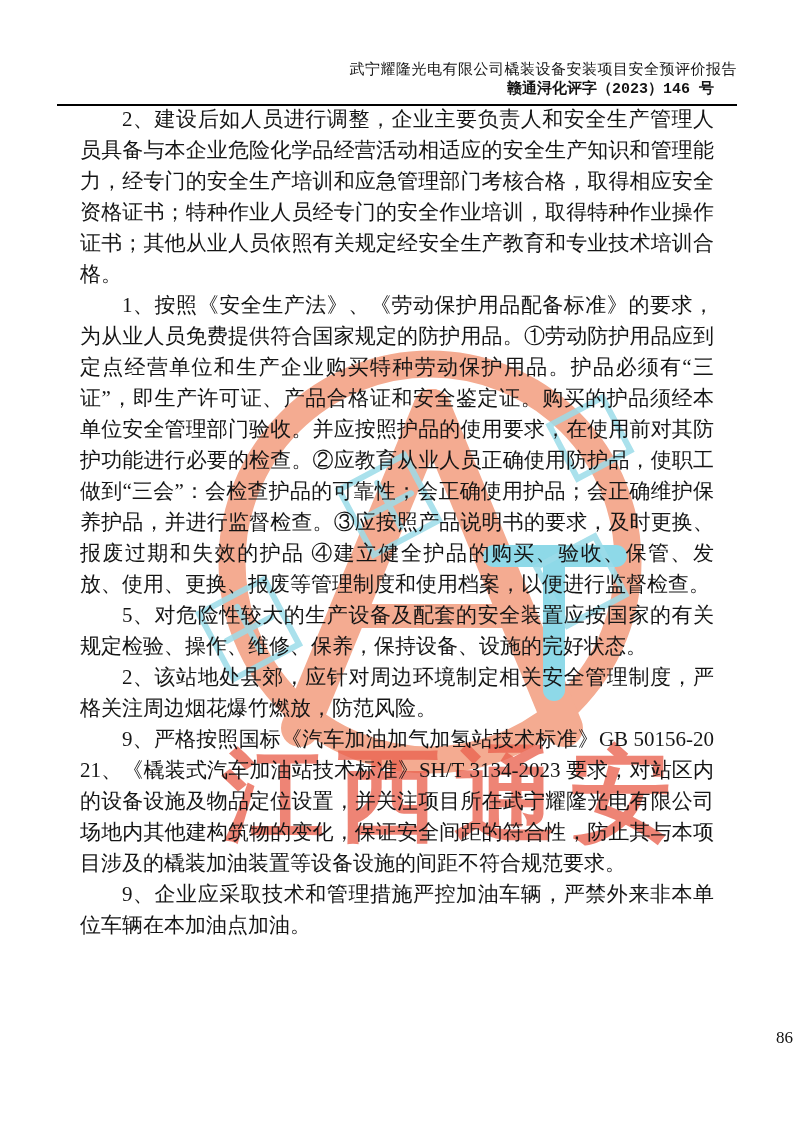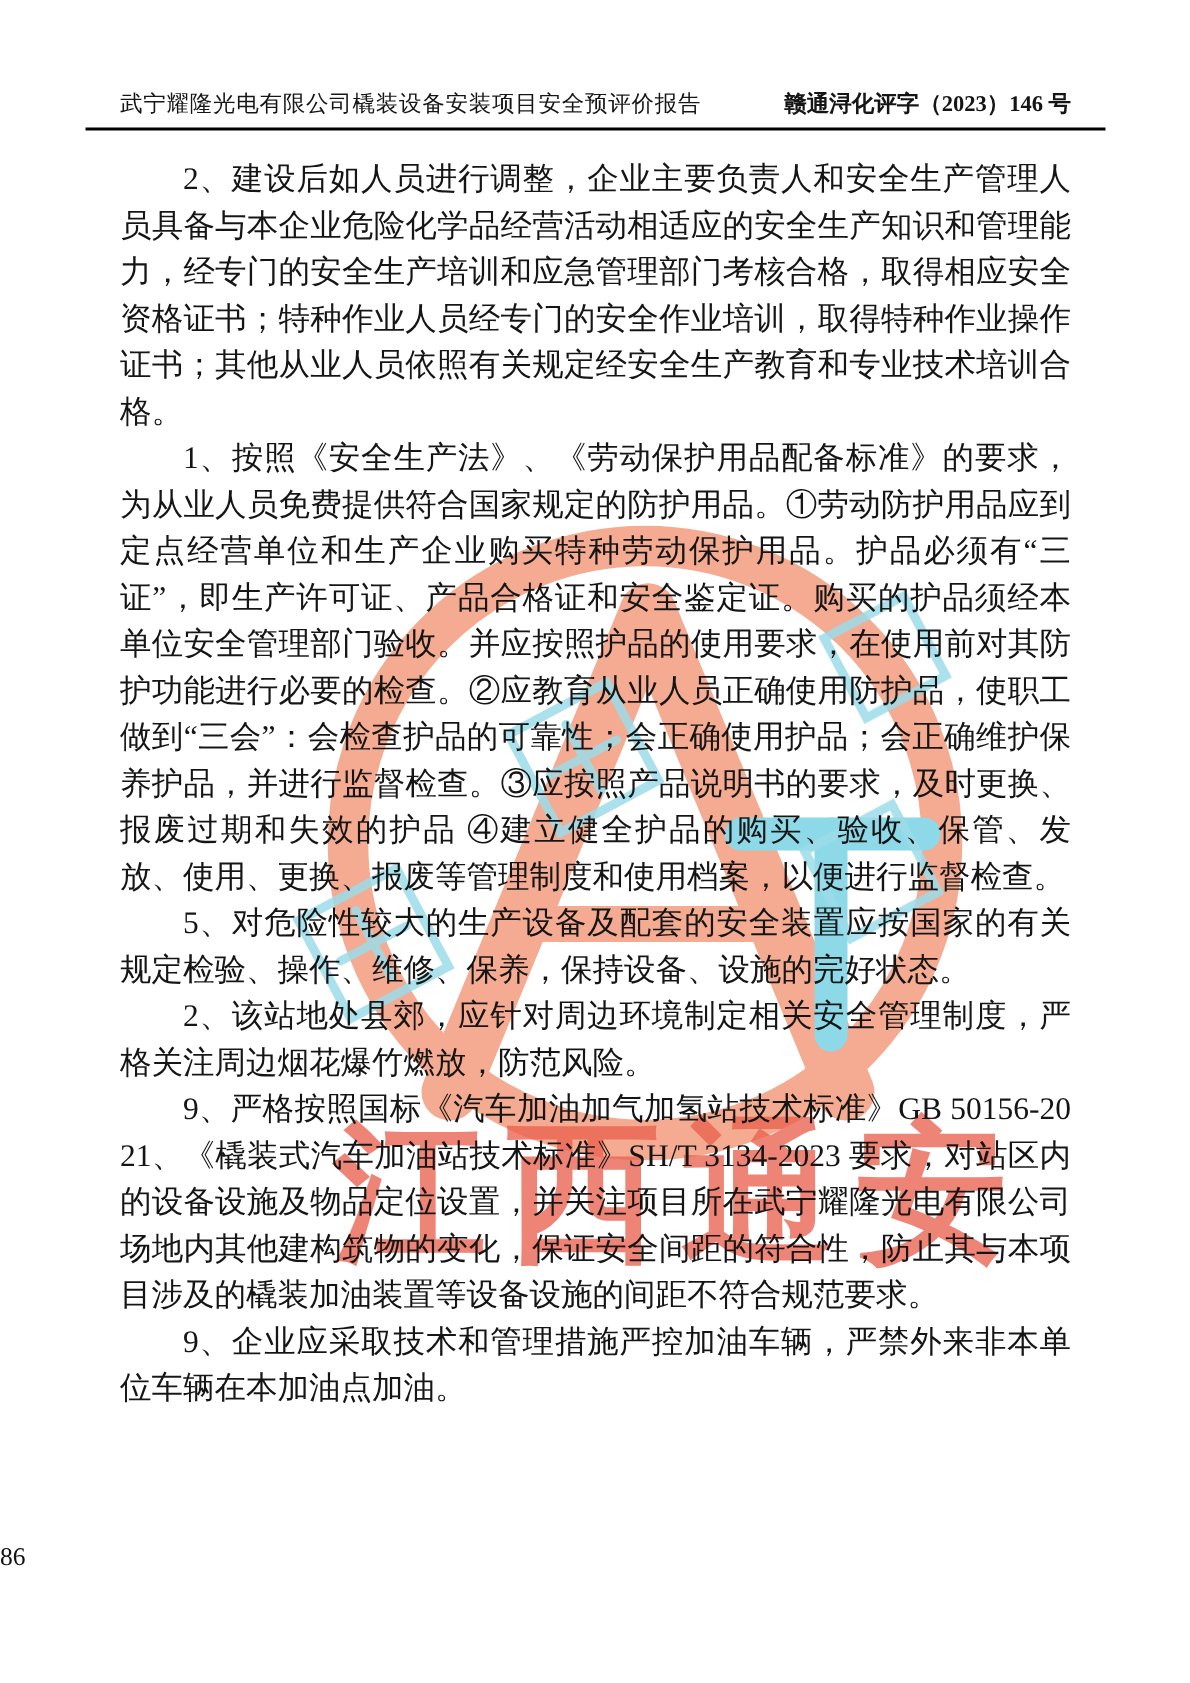--- a/index.html
+++ b/index.html
@@ -9,27 +9,27 @@
     background:#ffffff;
     overflow:hidden;
     font-family:"Liberation Serif","DejaVu Serif",serif;
     color:#151515;
   }
   
   .header{
     position:absolute;left:57px;right:56px;top:60px;
     border-bottom:2px solid #000;
     padding:0 0 6px 0;
-    display:flex;justify-content:space-between;align-items:flex-end;
+    display:flex;justify-content:space-between;align-items:flex-end;flex-direction:column;
   }
   .header .h-left{
     font-size:15px;letter-spacing:.5px;padding-left:23px;
   }
   .header .h-right{
-    font-size:15px;font-weight:bold;padding-right:23px;white-space:nowrap;
+    font-size:15px;font-weight:bold;padding-right:23px;white-space:nowrap;font-family:Liberation Mono, monospace;
   }
   
   .watermark{
     position:absolute;inset:0;z-index:1;pointer-events:none;
   }
   .stamp-svg{position:absolute;left:0;top:0;}
   .stamp-text{
     position:absolute;left:222px;top:742px;
     font-size:102px;font-weight:bold;line-height:1.05;
     letter-spacing:14px;white-space:nowrap;
@@ -43,21 +43,21 @@
   .content p{
     margin:0;
     font-size:21px;line-height:31px;
     text-align:justify;text-justify:inter-character;
     word-break:break-all;
     text-indent:42px;
   }
   
   .footer{
     position:absolute;left:0;right:0;top:1028px;z-index:2;
-    text-align:left;font-size:17px;color:#111;
+    text-align:right;font-size:17px;color:#111;
   }
 </style>
 </head>
 <body>
 
 <div class="page">
 
   <div class="watermark">
     <svg class="stamp-svg" width="793" height="1122" viewBox="0 0 793 1122">
       <g stroke-linecap="round" fill="none">

